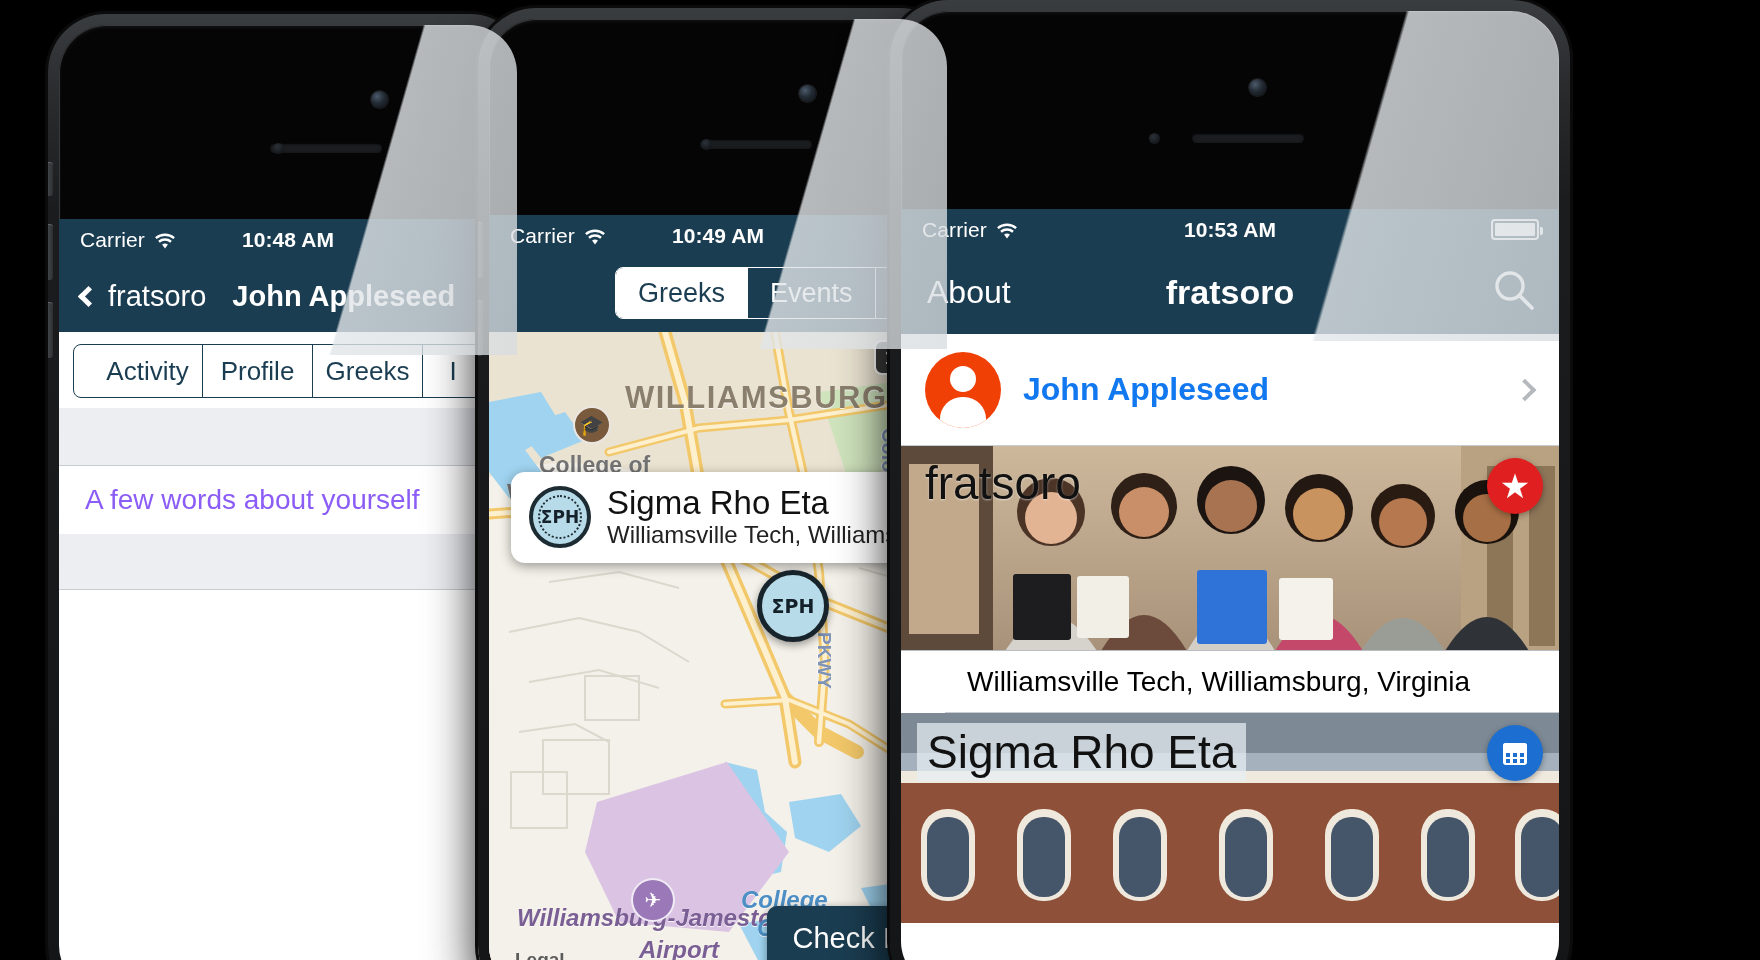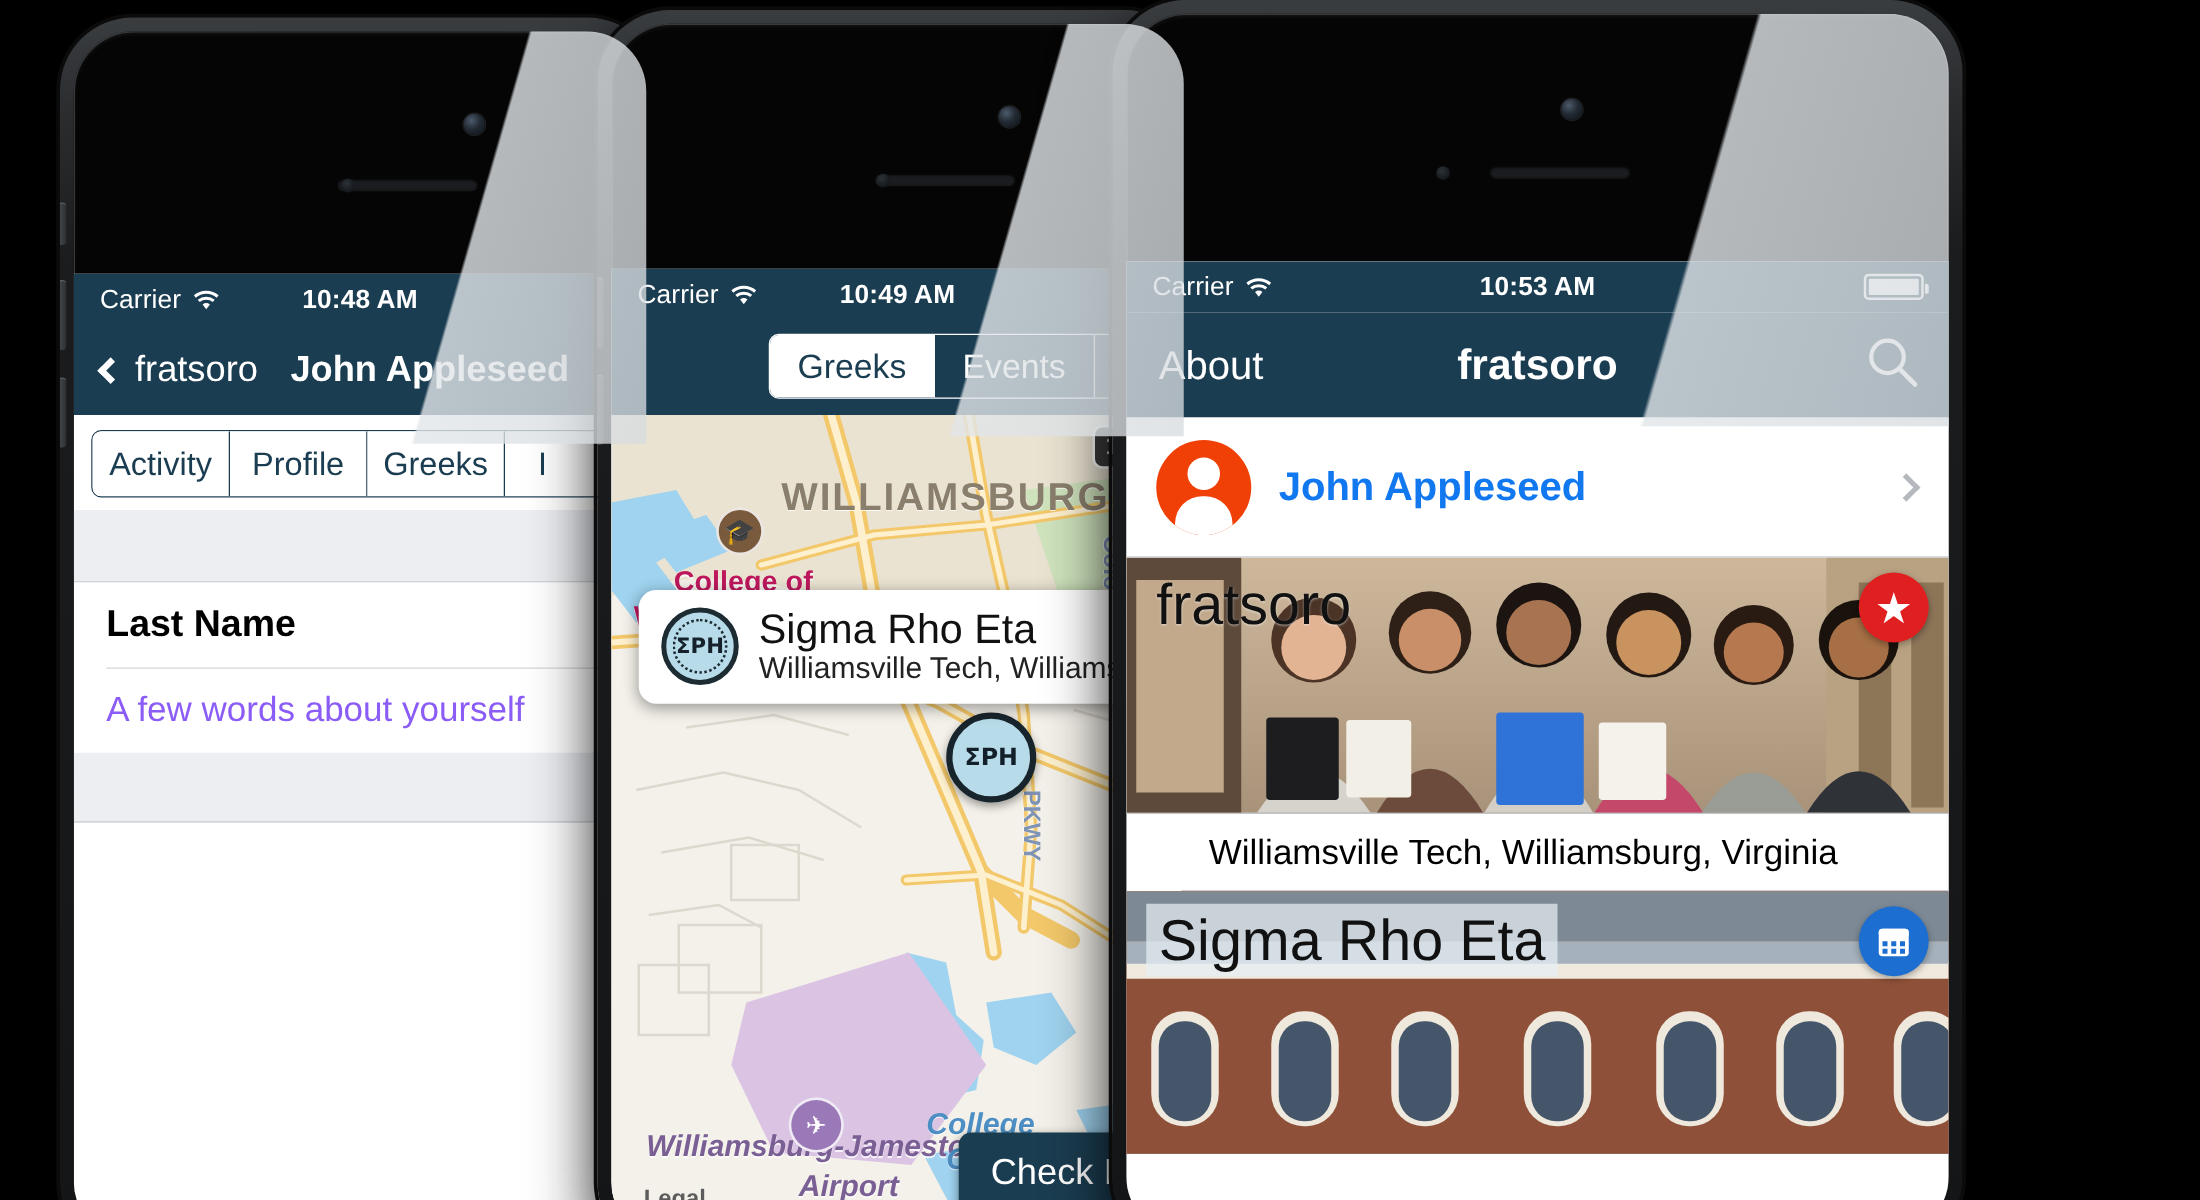--- a/index.html
+++ b/index.html
@@ -85,21 +85,21 @@
   .nav-back { display:flex; align-items:center; gap: 10px; font-size: 29px; }
   .chev-left {
     width: 15px; height: 15px; border-left: 5px solid #fff; border-bottom: 5px solid #fff;
     transform: rotate(45deg); margin-right: 2px;
   }
 
   
   .seg-wrap { padding: 12px 14px 10px; background: #fff; }
   .seg {
     display: flex; border: 1px solid #1b3d51; border-radius: 8px; overflow: hidden;
-    height: 54px; width: 430px;
+    height: 54px; width: 430px; justify-content: center;
   }
   .seg > div {
     flex: 0 0 auto; width: 110px; display: flex; align-items: center; justify-content: center;
     font-size: 26px; color: #1b3d51; border-right: 1px solid #1b3d51; background:#fff;
   }
   .seg > div:last-child { border-right: none; }
 
   
   .seg-dark {
     display: flex; border-radius: 8px; overflow: hidden; height: 52px;
@@ -120,21 +120,21 @@
   }
   .cell + .cell::before {
     content:""; position:absolute; left:26px; right:0; top:0; height:1px; background:#d4d6da;
   }
   .cell .lbl { font-weight: bold; color:#000; }
   .cell .ph { color: #8b5cf6; }
   .cell.bold-big { font-size: 30px; font-weight: bold; }
 
   
   .map { position: relative; flex: 1; background: #f2efe9; overflow: hidden; }
-  .map-label { position:absolute; font-weight:bold; color:#be185d; text-shadow:0 1px 0 rgba(255,255,255,.8); }
+  .map-label { position:absolute; font-weight:bold; color:#737373; text-shadow:0 1px 0 rgba(255,255,255,.8); }
   .callout {
     position: absolute; background: #fff; border-radius: 14px;
     box-shadow: 0 3px 12px rgba(0,0,0,.38);
     display: flex; align-items: center; gap: 16px; padding: 14px 18px;
   }
   .callout .t1 { font-size: 33px; color: #111; line-height: 1.05; }
   .callout .t2 { font-size: 24px; color: #222; }
   .crest {
     width: 62px; height: 62px; border-radius: 50%;
     background: #b7dbe8; border: 4px solid #1d2b33; position: relative; flex: 0 0 auto;
@@ -253,23 +253,20 @@
 
         <div class="seg-wrap">
           <div class="seg">
             <div>Activity</div>
             <div>Profile</div>
             <div>Greeks</div>
             <div style="width:60px;">I</div>
           </div>
         </div>
         <div class="group-gap"></div>
-        <div class="cell bold-big">
-          <span class="lbl">Last Name</span>
-        </div>
         <div class="cell">
           <span class="ph">A few words about yourself</span>
         </div>
         <div class="group-gap" style="height:56px;"></div>
       </div>
       <div class="gloss"></div>
     </div>
   </div>
 
   <div class="phone" style="left:478px; top:8px; width:480px; height:996px;">

